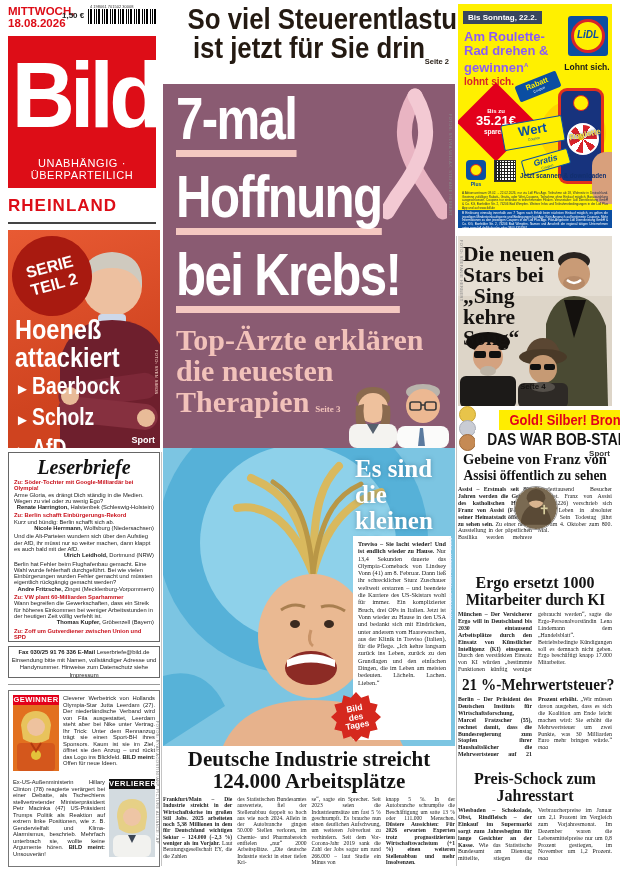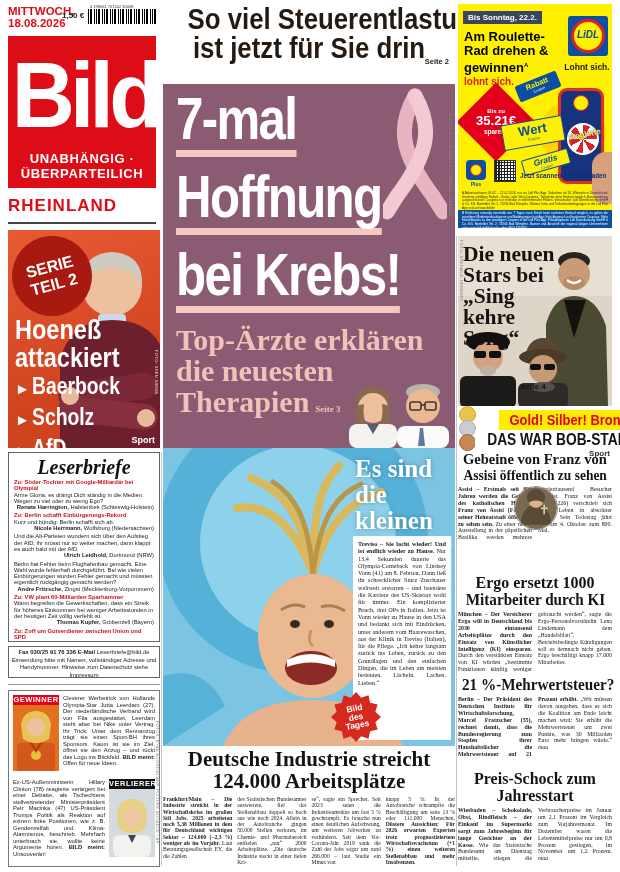--- a/index.html
+++ b/index.html
@@ -13,21 +13,21 @@
 
   
   #date{left:8px;top:6px;color:#dd0d17;font-weight:900;font-size:11.5px;line-height:11.5px;}
   #pricerow{left:62px;top:4px;width:96px;}
   #price{font-size:8px;font-weight:800;color:#222;}
   #barcode-num{position:absolute;left:28px;top:0;font-size:4px;color:#333;white-space:nowrap;}
   #bars{position:absolute;left:26px;top:5px;width:70px;height:15px;
         background:repeating-linear-gradient(90deg,#000 0 1px,#fff 1px 2px,#000 2px 4px,#fff 4px 6px,#000 6px 7px,#fff 7px 8px);}
   #logo-box{left:8px;top:36px;width:148px;height:152px;background:#dd0d17;text-align:center;}
   #logo-text{color:#fff;font-weight:900;font-size:92px;line-height:118px;letter-spacing:-5px;transform:scaleX(.95);transform-origin:center;}
-  #tagline{position:absolute;bottom:7px;width:100%;color:#fff;font-weight:700;font-size:13px;letter-spacing:.6px;text-align:center;}
+  #tagline{position:absolute;bottom:7px;width:100%;color:#fff;font-weight:400;font-size:11px;letter-spacing:.6px;text-align:center;}
   #region{left:8px;top:196px;color:#dd0d17;font-weight:900;font-size:17px;letter-spacing:1px;}
   #region-rule{left:8px;top:222px;width:148px;height:2px;background:#444;}
 
   
   #top-story{left:163px;top:4px;width:292px;text-align:center;color:#241a12;}
   #top-story .l{font-size:30px;line-height:29px;font-weight:900;}
   #top-story .pref{position:absolute;right:6px;bottom:-4px;font-size:7.5px;font-weight:700;color:#241a12;}
 
   
   #lead{left:163px;top:84px;width:292px;height:364px;background:#8a5b72;overflow:hidden;}
@@ -47,21 +47,21 @@
      transform:rotate(-15deg);text-align:center;color:#fff;font-weight:900;font-size:16px;line-height:18px;padding-top:22px;box-sizing:border-box;}
   #hoeness-text{position:absolute;left:7px;top:86px;color:#fff;font-weight:900;}
   #hoeness-text .h{font-size:28px;line-height:28px;}
   #hoeness-text .b{font-size:23px;line-height:29px;}
   #hoeness-text .arr{color:#fff;font-size:15px;margin-right:2px;}
   #hoeness-sport{position:absolute;right:5px;bottom:3px;color:#fff;font-weight:900;font-size:9px;}
 
   
   #lidl{left:458px;top:4px;width:154px;height:224px;background:#fff000;overflow:hidden;}
   #lidl-validity{position:absolute;left:5px;top:7px;background:#39465e;color:#fff;font-weight:800;font-size:8px;padding:2px 5px;}
-  #lidl-head{position:absolute;left:6px;top:26px;width:102px;color:#000000;font-weight:800;font-size:13px;line-height:14px;}
+  #lidl-head{position:absolute;left:6px;top:26px;width:102px;color:#8b5cf6;font-weight:800;font-size:13px;line-height:14px;}
   #lidl-head sup{font-size:6px;}
   #lidl-lohnt{position:absolute;left:6px;top:72px;color:#d8232a;font-weight:800;font-size:10px;}
   #lidl-logo{position:absolute;left:110px;top:12px;width:40px;height:40px;background:#0b4ea2;border-radius:3px;}
   #lidl-logo .circ{position:absolute;left:3px;top:3px;width:34px;height:34px;border-radius:50%;background:#ffef00;border:3px solid #d8232a;box-sizing:border-box;}
   #lidl-logo .txt{position:absolute;left:0;top:13px;width:100%;text-align:center;color:#0b4ea2;font-weight:900;font-size:10px;font-style:italic;}
   #lidl-slogan{position:absolute;left:106px;top:58px;width:46px;text-align:center;color:#1a1a1a;font-weight:800;font-size:8.5px;}
   #diamond{position:absolute;left:10px;top:90px;width:56px;height:56px;background:#e3001b;transform:rotate(45deg);}
   #diamond .inner{transform:rotate(-45deg);width:100%;height:100%;display:flex;flex-direction:column;justify-content:center;align-items:center;color:#fff;}
   #diamond .t{font-size:6px;font-weight:700;}
   #diamond .v{font-size:13px;font-weight:900;line-height:13px;}

